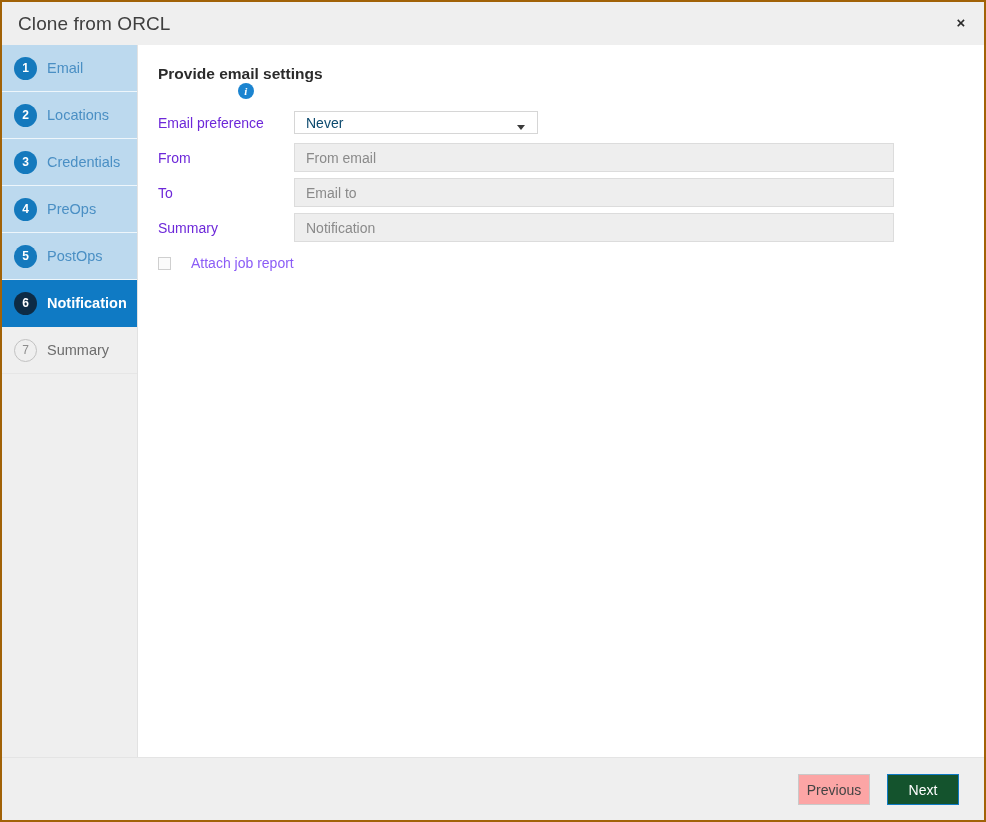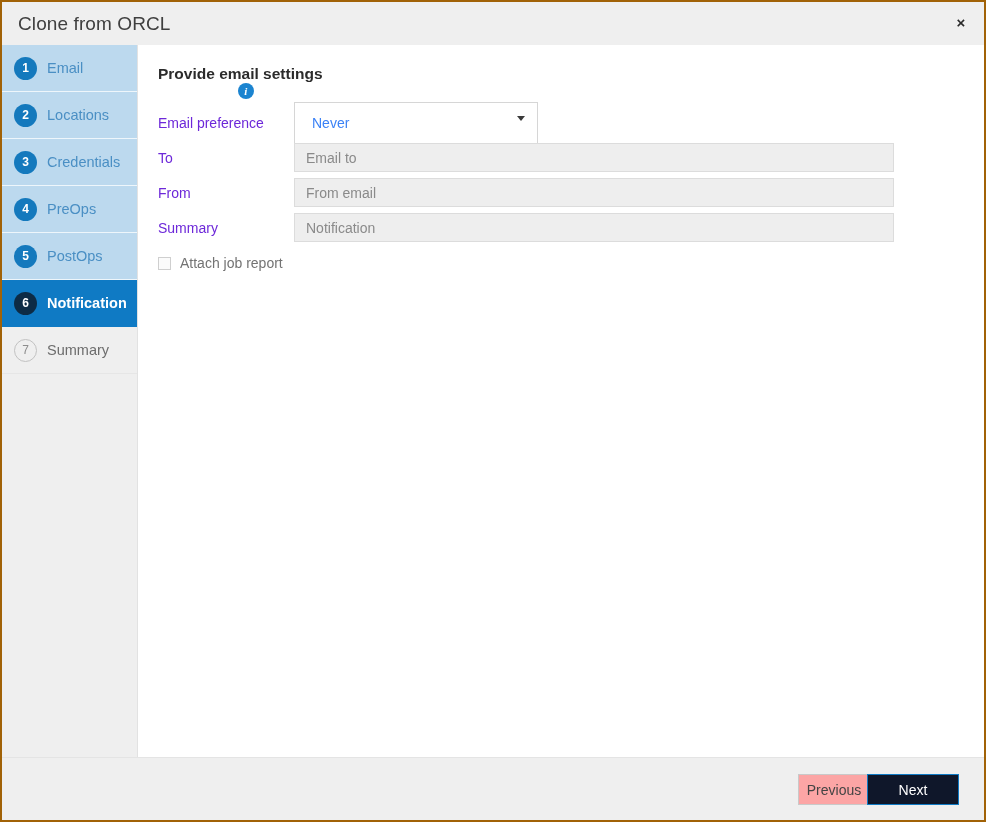--- a/index.html
+++ b/index.html
@@ -189,29 +189,29 @@
   .form-label {
     width: 136px;
     flex: 0 0 auto;
     font-size: 14px;
     color: #6d28d9;
   }
 
   .select-box {
     position: relative;
     width: 244px;
-    height: 42px;
+    height: 23px;
     box-sizing: border-box;
     border: 1px solid #d6d6d6;
     background: #ffffff;
     display: flex;
     align-items: center;
-    padding-left: 17px;
-    font-size: 14px;
-    color: #3b82f6;
+    padding-left: 11px;
+    font-size: 14px;
+    color: #0c4a6e;
     cursor: pointer;
   }
   .caret {
     position: absolute;
     right: 12px;
     top: 13px;
     width: 0; height: 0;
     border-left: 4.5px solid transparent;
     border-right: 4.5px solid transparent;
     border-top: 5px solid #3a3a3a;
@@ -241,23 +241,23 @@
   .checkbox {
     width: 13px;
     height: 13px;
     box-sizing: border-box;
     border: 1px solid #cfcfcf;
     background: #fbfbfb;
     flex: 0 0 auto;
     cursor: pointer;
   }
   .check-label {
-    margin-left: 9px;
-    font-size: 14px;
-    color: #737373;
+    margin-left: 20px;
+    font-size: 14px;
+    color: #8b5cf6;
     cursor: pointer;
   }
 
   
   .footer {
     position: absolute;
     left: 0;
     top: 755px;
     width: 982px;
     height: 63px;
@@ -279,22 +279,22 @@
   }
   .btn-previous {
     right: 114px;
     width: 72px;
     background: #fca5a5;
     border: 1px solid #c9c9c9;
     color: #444444;
   }
   .btn-next {
     right: 25px;
-    width: 92px;
-    background: #0f172a;
+    width: 72px;
+    background: #14532d;
     border: 1px solid #0f7ac4;
     color: #ffffff;
   }
 </style>
 </head>
 <body>
 
 <div class="window">
 
   <div class="titlebar">
@@ -354,27 +354,27 @@
 
         <div class="form-row">
           <div class="form-label">Email preference</div>
           <div class="select-box">
             <span>Never</span>
             <span class="caret"></span>
           </div>
         </div>
 
         <div class="form-row">
+          <div class="form-label">From</div>
+          <input class="text-input" type="text" disabled="" placeholder="From email" style="">
+        </div>
+
+        <div class="form-row">
           <div class="form-label">To</div>
           <input class="text-input" type="text" disabled="" placeholder="Email to" style="">
-        </div>
-
-        <div class="form-row">
-          <div class="form-label">From</div>
-          <input class="text-input" type="text" disabled="" placeholder="From email" style="">
         </div>
 
         <div class="form-row">
           <div class="form-label">Summary</div>
           <input class="text-input" type="text" disabled="" placeholder="Notification" style="">
         </div>
 
         <div class="check-row">
           <div class="checkbox"></div>
           <div class="check-label">Attach job report</div>

